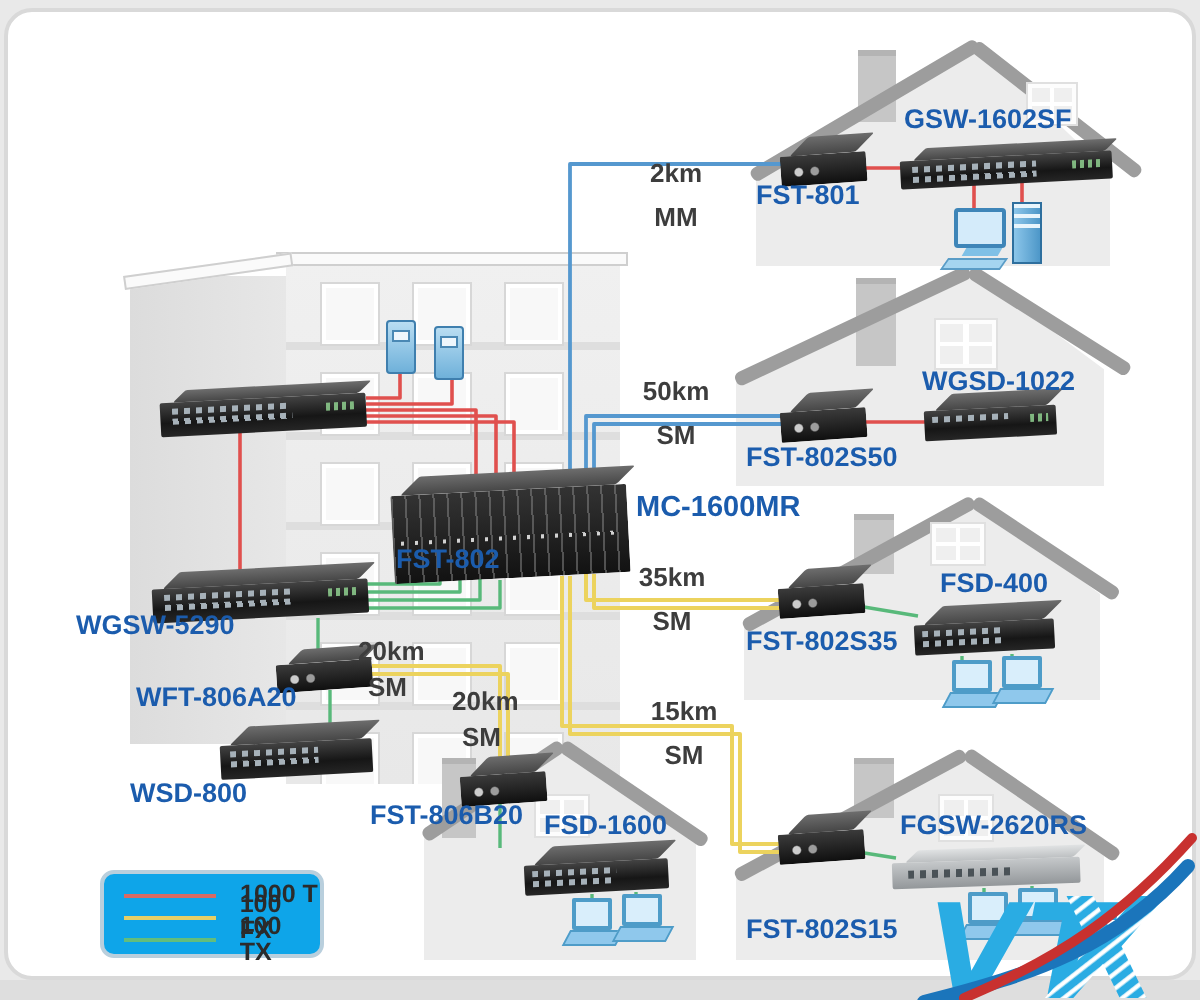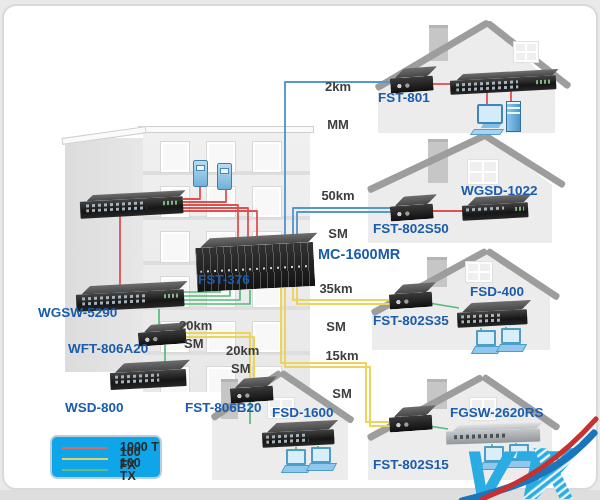--- a/index.html
+++ b/index.html
@@ -76,21 +76,21 @@
                border:2px solid #4e9cc8;border-radius:1px}
   .laptop .kb{position:absolute;left:0;top:16px;width:27px;height:8px;background:#8fc8ec;
               border:1px solid #4e9cc8;transform:skewX(-28deg)}
 
   
   .lbl{position:absolute;color:var(--c-label);font-weight:bold;font-size:13.5px;
        white-space:nowrap;z-index:40}
   .lbl.big{font-size:14.5px}
   .dist{position:absolute;display:flex;flex-direction:column;align-items:center;
         color:var(--c-dist);font-weight:bold;font-size:13px;line-height:1.1;z-index:40}
-  .dist span:nth-child(2){margin-top:24px}
+  .dist span:nth-child(2){margin-top:8px}
   .dist.left{align-items:flex-start}
   .dist.left span:nth-child(2){margin-top:4px;margin-left:5px}
 
   
   .legend{position:absolute;left:50px;top:435px;width:112px;height:44px;background:#0ea5e9;
           border:2px solid #b9cfdd;border-radius:7px;z-index:40;padding:5px 0 0 10px}
   .lg-row{display:flex;align-items:center;height:11px}
   .lg-line{display:inline-block;width:46px;height:2px;margin-right:12px}
   .lg-label{font-size:12.5px;font-weight:bold;color:#2b2b2b;line-height:1}
 
@@ -327,25 +327,26 @@
       <span class="scr"></span>
       <span class="kb"></span>
     </div>
   <div class="laptop" style="left:308px;top:447px">
       <span class="scr"></span>
       <span class="kb"></span>
     </div>
 
   <div class="lbl" style="left:38px;top:305px">WGSW-5290</div>
   <div class="lbl" style="left:68px;top:341px">WFT-806A20</div>
-  <div class="lbl" style="left:65px;top:400px">WSD-800</div>
-  <div class="lbl" style="left:198px;top:272px">FST-376</div>
+  <div class="lbl" style="left:65px;top:389px">WSD-800</div>
+  <div class="lbl" style="left:198px;top:272px">FST-802</div>
   <div class="lbl big" style="left:318px;top:246px">MC-1600MR</div>
 
   <div class="lbl" style="left:378px;top:90px">FST-801</div>
+  <div class="lbl" style="left:452px;top:52px">GSW-1602SF</div>
   <div class="lbl" style="left:373px;top:221px">FST-802S50</div>
   <div class="lbl" style="left:461px;top:183px">WGSD-1022</div>
   <div class="lbl" style="left:373px;top:313px">FST-802S35</div>
   <div class="lbl" style="left:470px;top:284px">FSD-400</div>
   <div class="lbl" style="left:373px;top:457px">FST-802S15</div>
   <div class="lbl" style="left:450px;top:405px">FGSW-2620RS</div>
   <div class="lbl" style="left:185px;top:400px">FST-806B20</div>
   <div class="lbl" style="left:272px;top:405px">FSD-1600</div>
 
   <div class="dist" style="left:316px;top:80px;width:44px">

